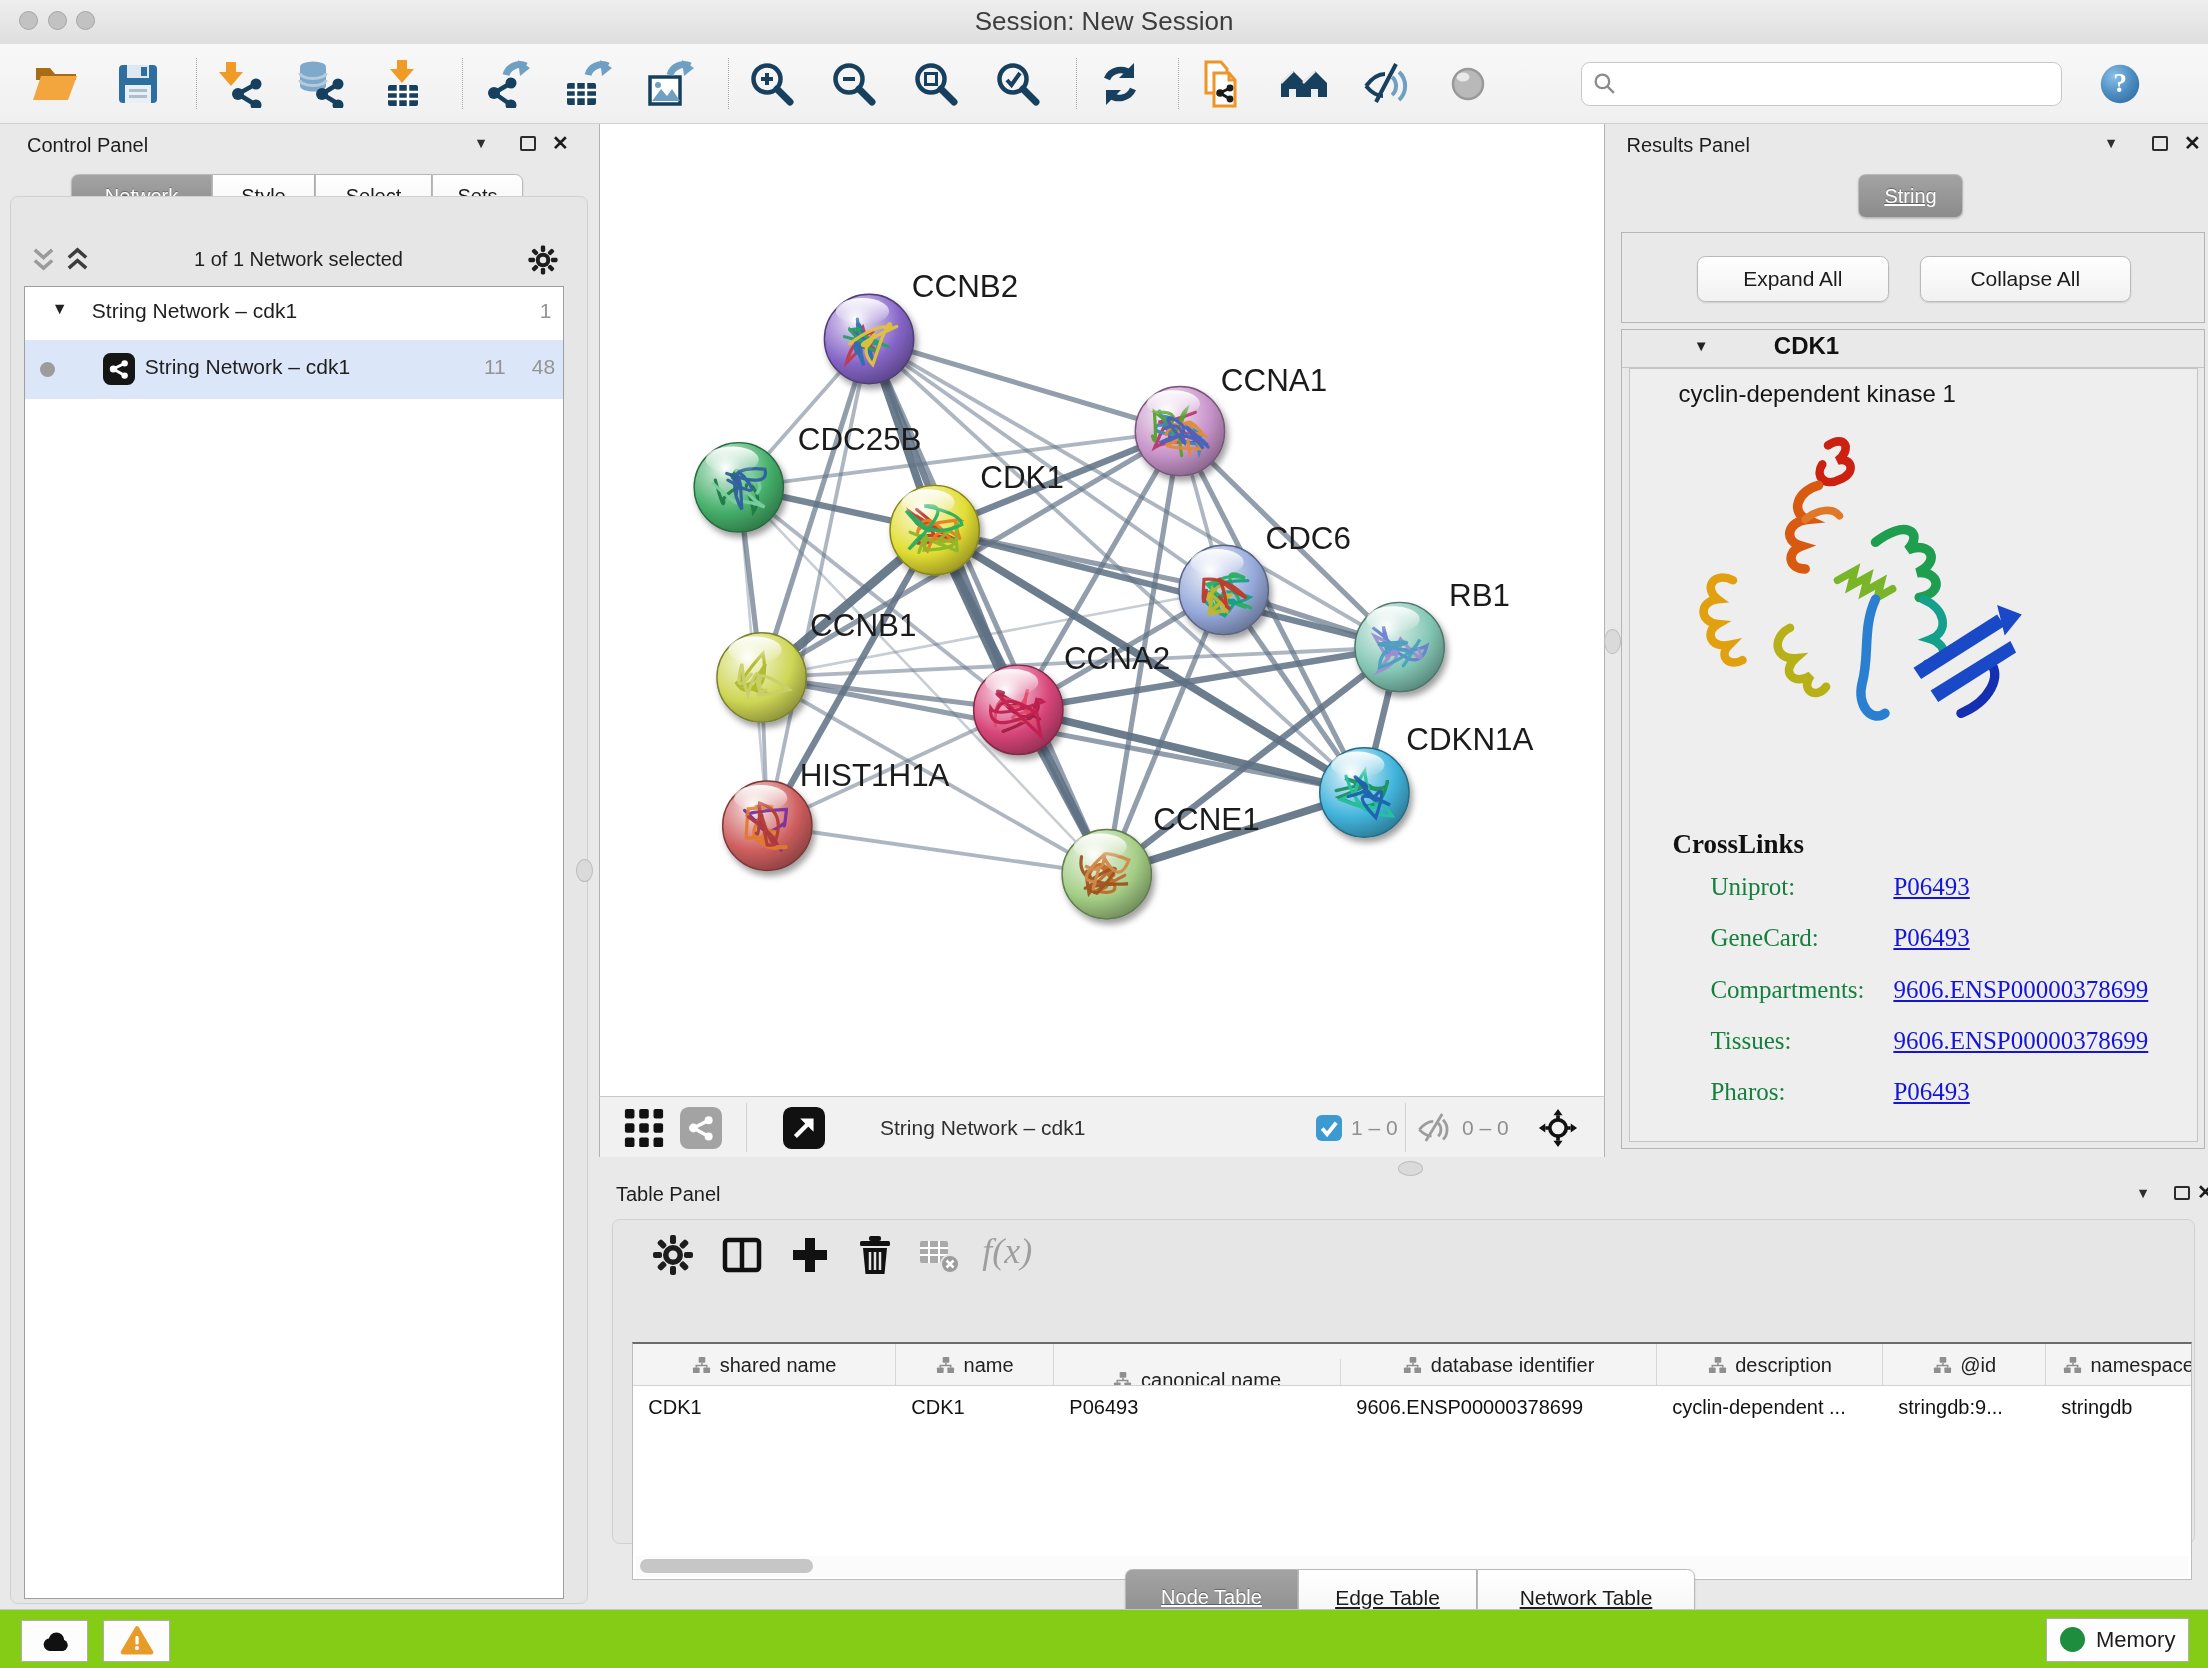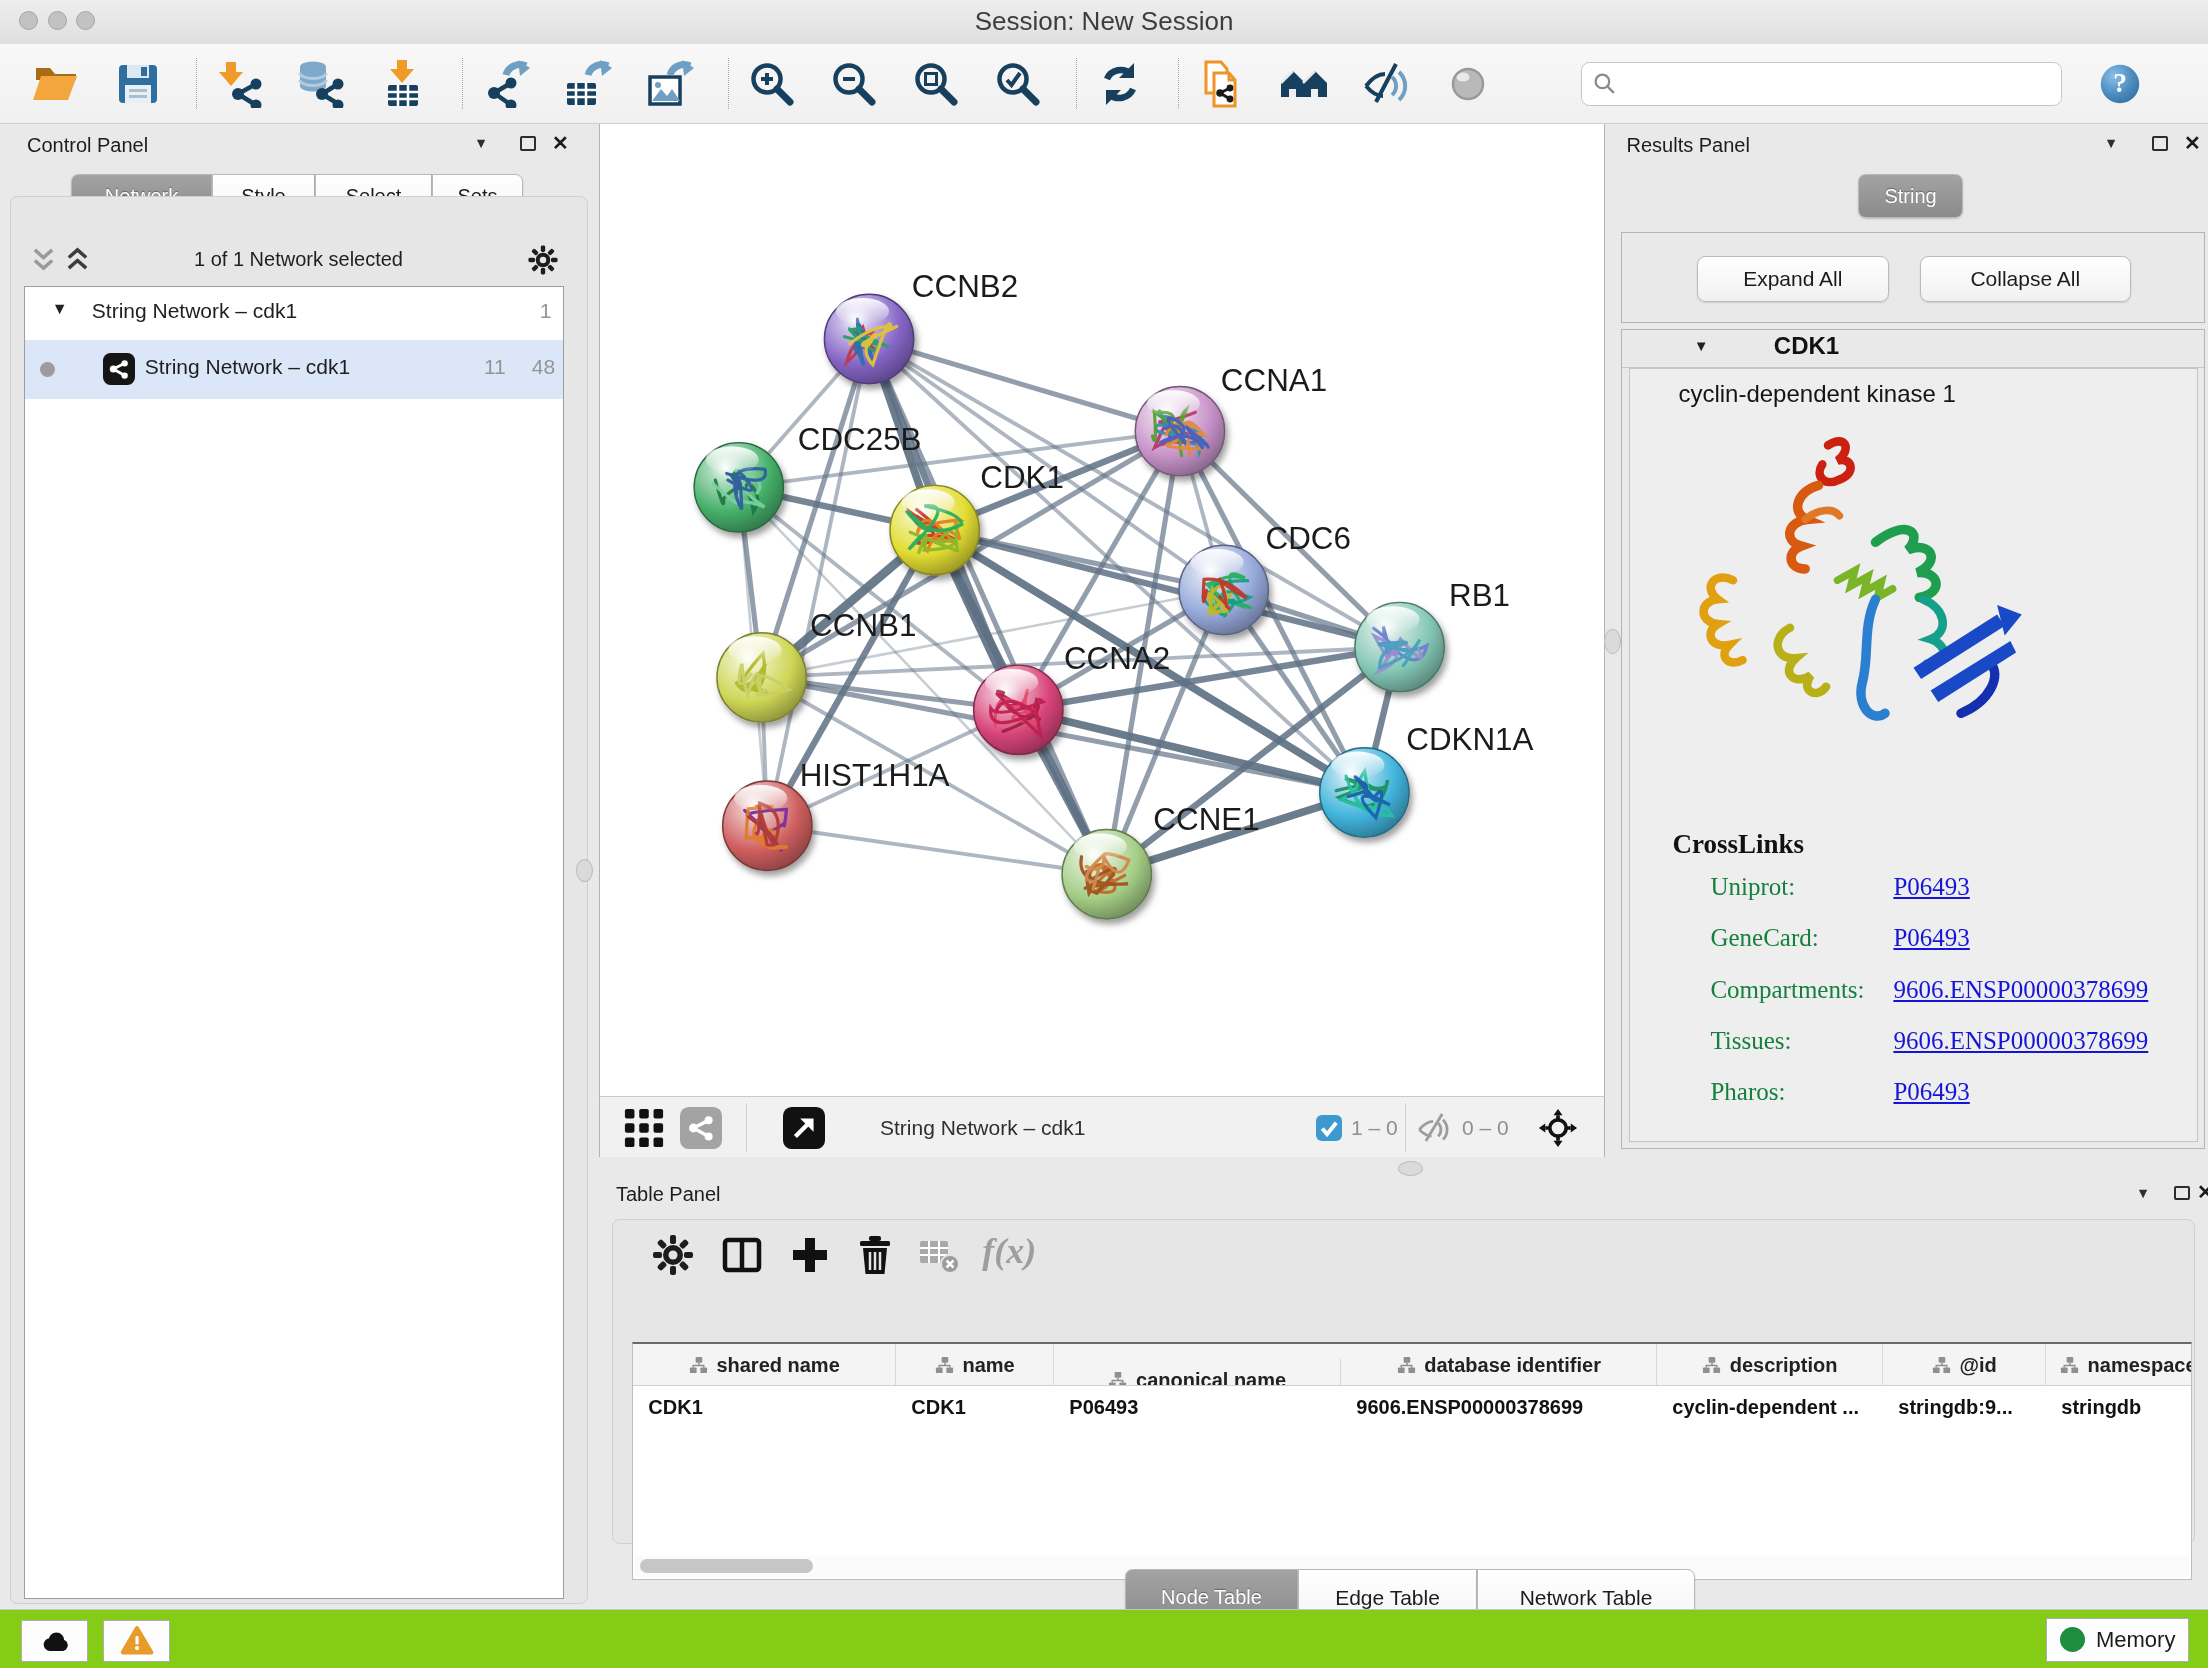--- a/index.html
+++ b/index.html
@@ -29,21 +29,21 @@
   #help-btn { width:44px; height:44px; margin-left:36px; }
 
   
   .panel-title { font-size:20px; color:#1d1d1d; }
   .ph-caret { font-size:14.3px; color:#2f2f2f; }
   .ph-box  { width:16px; height:14.3px; border:2.4px solid #2c2c2c; border-radius:1.9px; display:inline-block; }
   .ph-x    { font-size:20px; font-weight:bold; color:#1c1c1c; }
 
   .tabseg { position:absolute; height:44px; line-height:42px; text-align:center; font-size:20px;
     background:linear-gradient(#ffffff,#f4f4f4); color:#1c1c1c; border:1px solid #b9b9b9;
-    box-shadow:0 1px 1.9px rgba(0,0,0,.18); }
+    box-shadow:0 1px 1.9px rgba(0,0,0,.18);text-decoration:underline; }
   .tabseg.sel { background:linear-gradient(#a3a3a3,#8b8b8b); color:#fff;
     text-shadow:0 -1px 1px rgba(0,0,0,.35); }
   .tabseg.first { border-radius:7.6px 0 0 7.6px; }
   .tabseg.last  { border-radius:0 7.6px 7.6px 0; }
   .tabseg.only  { border-radius:7.6px; }
 
   .container { background:#e6e6e6; border:1px solid #d0d0d0; border-radius:7.6px; }
 
   
   #control-panel { left:0; top:124px; width:599px; height:1486px; }
@@ -68,21 +68,21 @@
     text-align:center; line-height:43px; box-shadow:0 1px 1.9px rgba(0,0,0,.12); }
   #cdk1-content { position:absolute; left:7.6px; top:38px; width:569px; height:774px;
     background:#eeeeee; border:1px solid #c4c4c4; }
   .xl-title { font-family:"Liberation Serif",serif; font-weight:bold; font-size:27px; color:#111; }
   .xl-label { font-family:"Liberation Serif",serif; font-size:25px; color:#15803d; }
   .xl-link  { font-family:"Liberation Serif",serif; font-size:25px; color:#1515d8; text-decoration:underline; }
   .xl-row { position:absolute; left:0; width:100%; height:51px; }
 
   
   #table-panel { left:599px; top:1179px; width:1609px; height:430px; }
-  #tp-toolbar { position:absolute; left:13.3px; top:40px; width:1583px; height:325px;font-weight:bold; }
+  #tp-toolbar { position:absolute; left:13.3px; top:40px; width:1583px; height:325px; }
   .tpicon { position:absolute; top:13.3px; width:44px; height:44px; }
   .tpicon svg { width:100%; height:100%; }
   #fx { position:absolute; left:369px; top:9.5px; font-family:"Liberation Serif",serif;
     font-style:italic; font-size:36px; color:#9e9e9e; }
   #ntable { position:absolute; left:19px; top:122px; width:1560px; height:238px; background:#fff;
     border-top:2.4px solid #6a6a6a; border-left:1px solid #bdbdbd; border-right:1px solid #bdbdbd; border-bottom:1px solid #bdbdbd; }
   #thead { position:absolute; left:0; top:0; height:42px; width:100%; background:#f4f4f4;
     border-bottom:1px solid #d0d0d0; display:flex; overflow:hidden; }
   .th { height:42px; display:flex; align-items:center; justify-content:center; gap:8.6px;
     border-right:1px solid #d8d8d8; font-size:20px; color:#222; flex:0 0 auto; overflow:hidden; }

